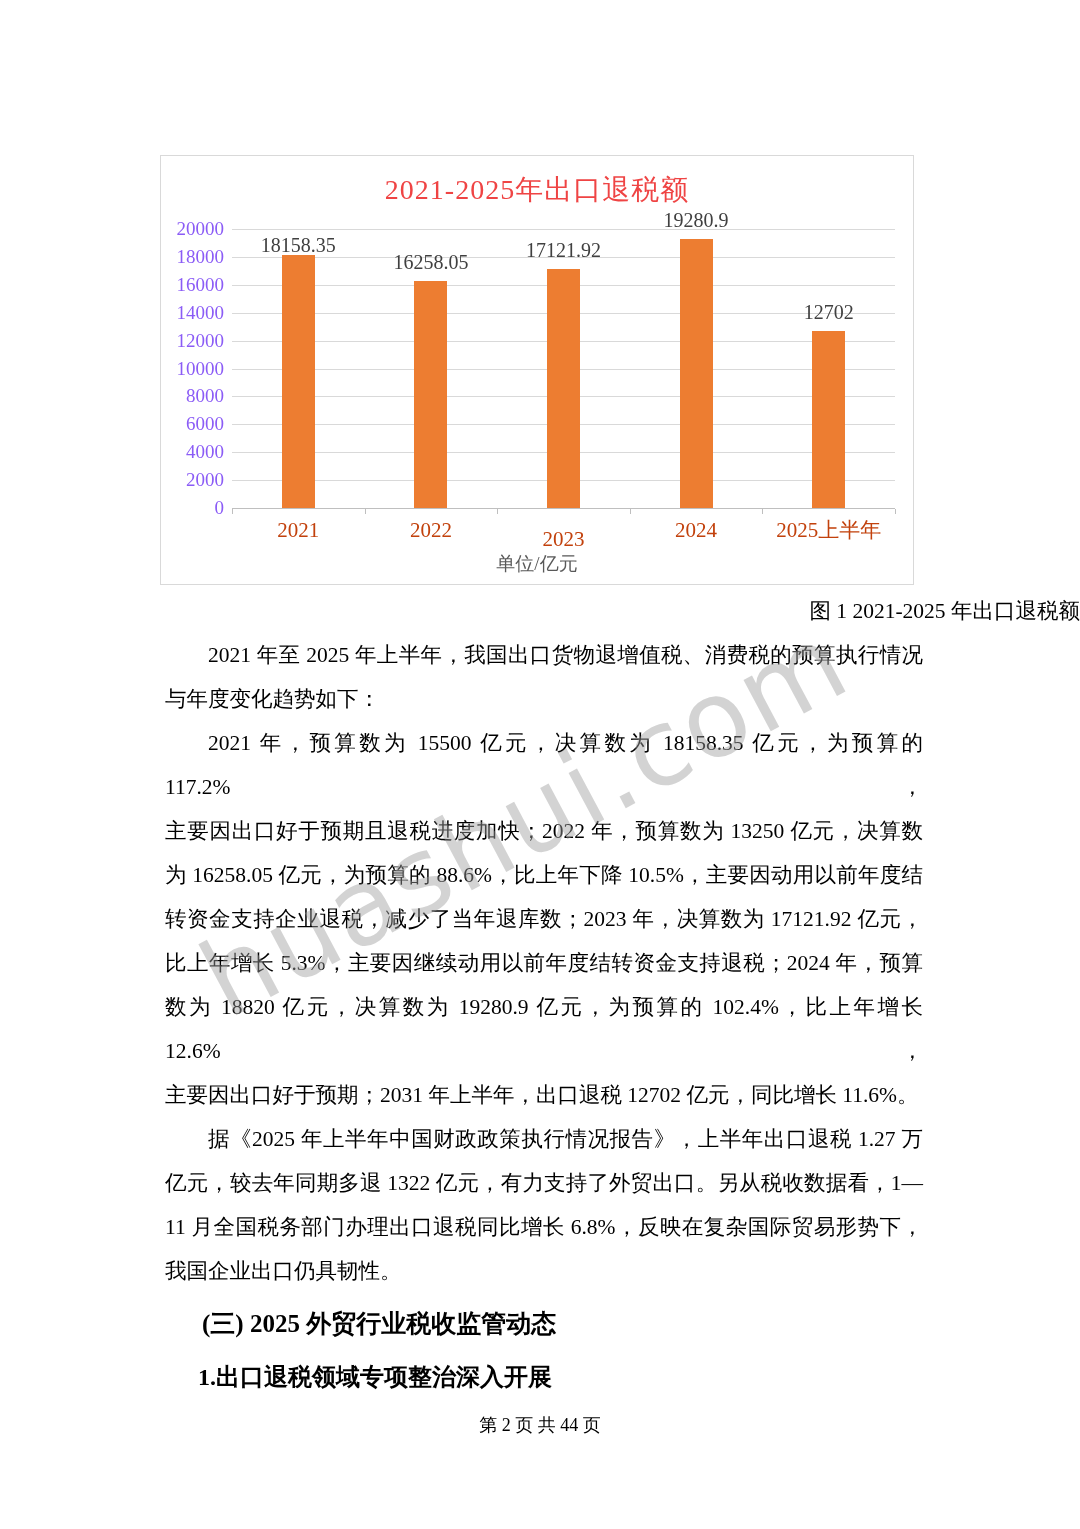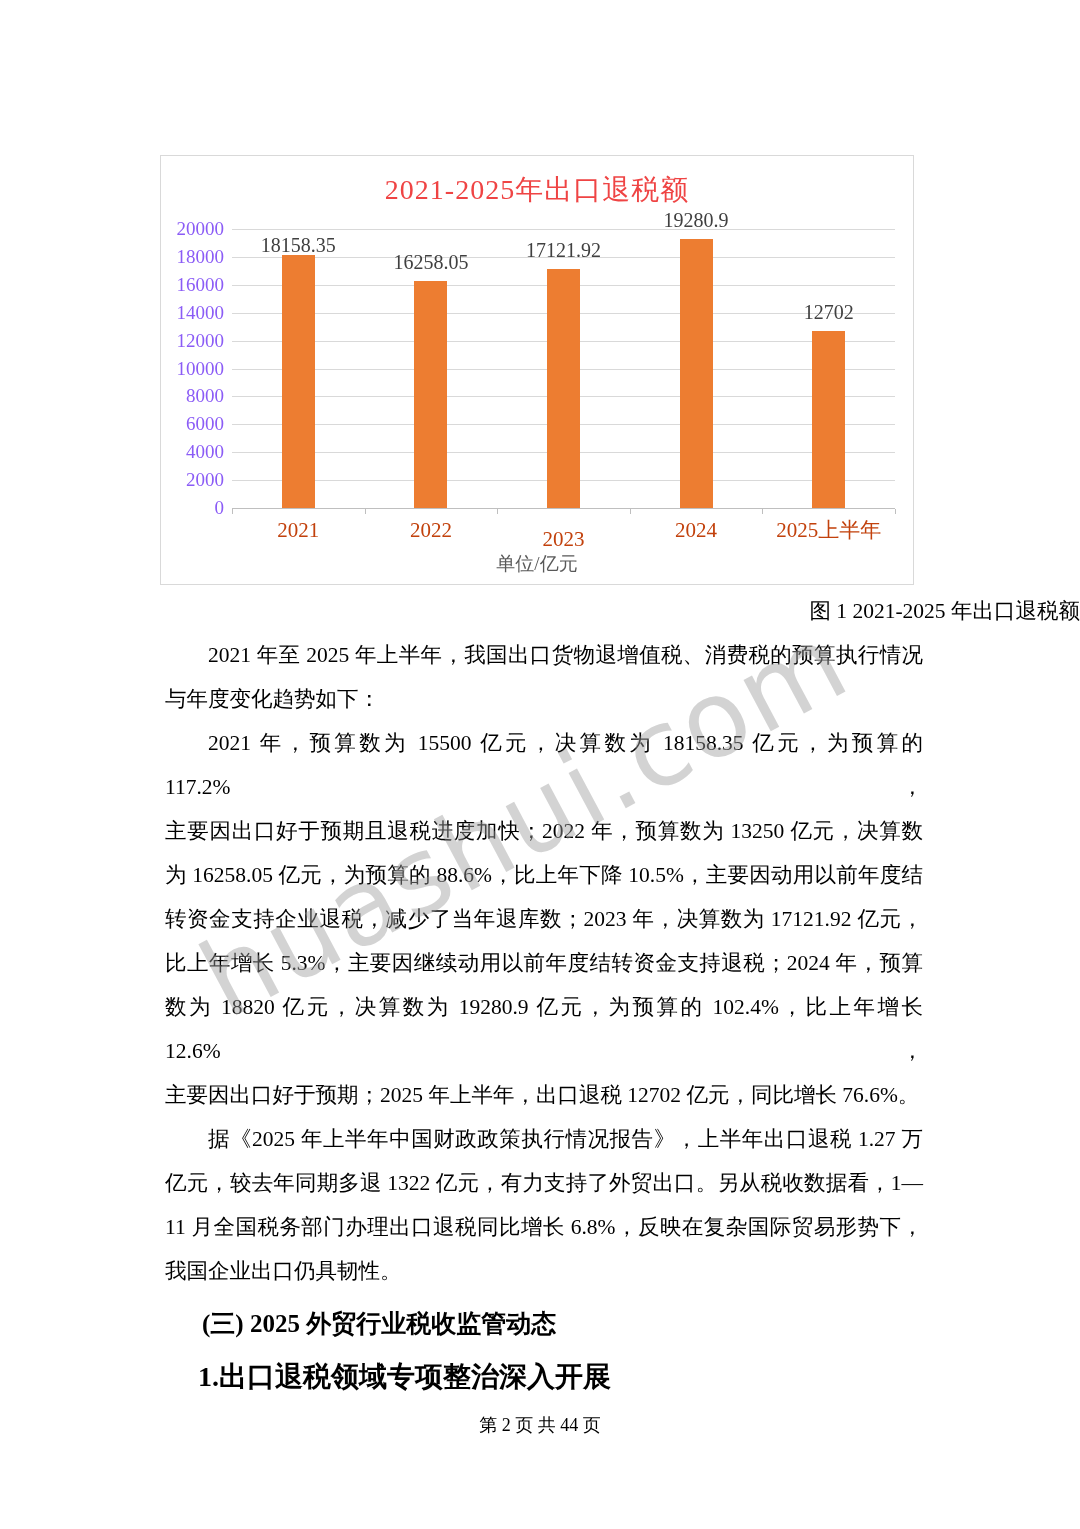--- a/index.html
+++ b/index.html
@@ -43,21 +43,21 @@
     position:absolute;left:165px;top:633px;width:758px;
     font-size:21.5px;line-height:44px;color:#000;
   }
   .line{text-align:justify;text-align-last:justify;}
   .line.first{text-indent:2em;}
   .line.final{text-align-last:left;}
   .section-heading{
     padding-left:37px;margin-top:8px;font-size:25px;line-height:46px;font-weight:bold;
   }
   .sub-heading{
-    padding-left:33px;margin-top:8px;font-size:28px;line-height:44px;font-weight:bold;
+    padding-left:33px;margin-top:8px;font-size:24px;line-height:44px;font-weight:bold;
   }
   
   .page-footer{
     position:absolute;left:0;top:1412px;width:1080px;text-align:center;
     font-size:18px;line-height:26px;color:#000;
   }
   
   .watermark{
     position:absolute;left:145px;top:765px;width:760px;height:112px;
     line-height:112px;text-align:center;
@@ -126,21 +126,21 @@
 <div class="text-block">
   <div id="paragraphs">
       <div class="line first">2021 年至 2025 年上半年，我国出口货物退增值税、消费税的预算执行情况</div>
       <div class="line final">与年度变化趋势如下：</div>
       <div class="line first">2021 年，预算数为 15500 亿元，决算数为 18158.35 亿元，为预算的 117.2%，</div>
       <div class="line">主要因出口好于预期且退税进度加快；2022 年，预算数为 13250 亿元，决算数</div>
       <div class="line">为 16258.05 亿元，为预算的 88.6%，比上年下降 10.5%，主要因动用以前年度结</div>
       <div class="line">转资金支持企业退税，减少了当年退库数；2023 年，决算数为 17121.92 亿元，</div>
       <div class="line">比上年增长 5.3%，主要因继续动用以前年度结转资金支持退税；2024 年，预算</div>
       <div class="line">数为 18820 亿元，决算数为 19280.9 亿元，为预算的 102.4%，比上年增长 12.6%，</div>
-      <div class="line final">主要因出口好于预期；2025 年上半年，出口退税 12702 亿元，同比增长 76.6%。</div>
+      <div class="line final">主要因出口好于预期；2031 年上半年，出口退税 12702 亿元，同比增长 11.6%。</div>
       <div class="line first">据《2025 年上半年中国财政政策执行情况报告》，上半年出口退税 1.27 万</div>
       <div class="line">亿元，较去年同期多退 1322 亿元，有力支持了外贸出口。另从税收数据看，1—</div>
       <div class="line">11 月全国税务部门办理出口退税同比增长 6.8%，反映在复杂国际贸易形势下，</div>
       <div class="line final">我国企业出口仍具韧性。</div>
     </div>
   <div class="section-heading">(三) 2025 外贸行业税收监管动态</div>
   <div class="sub-heading">1.出口退税领域专项整治深入开展</div>
 </div>
 
 <div class="page-footer">第 2 页 共 44 页</div>

